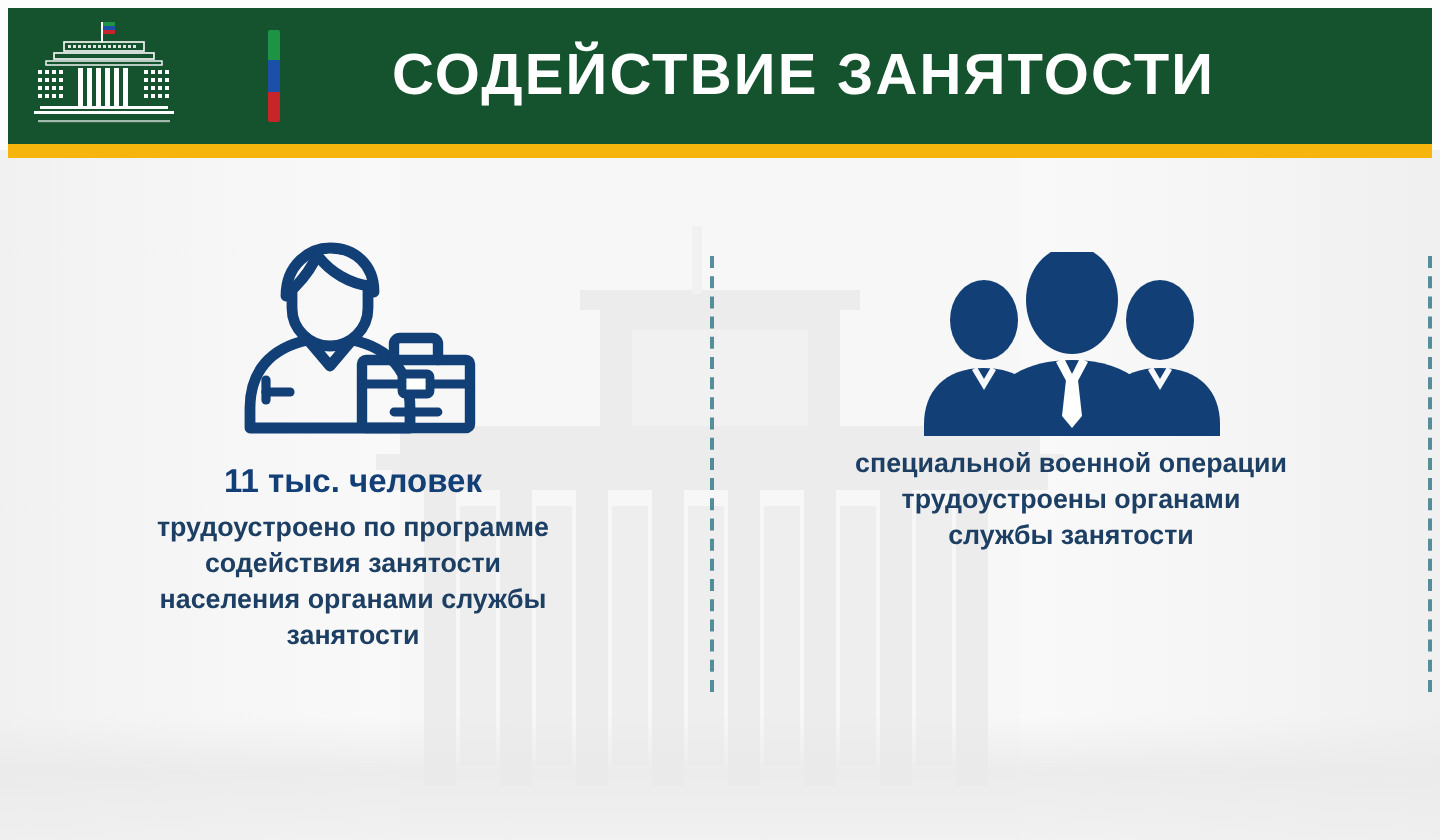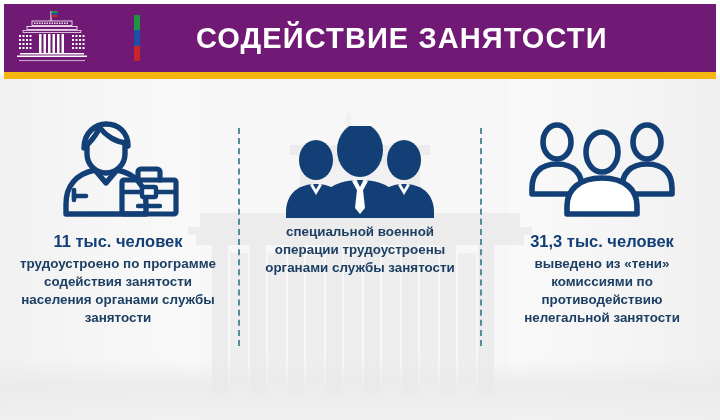--- a/index.html
+++ b/index.html
@@ -34,21 +34,21 @@
   }
   .bg-floor {
     position:absolute; left:0; bottom:0; width:720px; height:62px;
     background:linear-gradient(180deg,rgba(232,232,232,0) 0%, #e9e9e9 45%, #efefef 100%);
     opacity:.8;
   }
 
   
   .header {
     position:absolute; left:4px; top:4px; width:712px; height:68px;
-    background:#701a75;
+    background:#14532d;
     display:flex; align-items:center;gap:34px;
   }
   .logo-wrap {
     width:96px; height:68px; display:flex; align-items:center; justify-content:center;
     flex:0 0 96px;
   }
   .logo-svg { width:88px; height:60px; display:block; }
 
   .flagbar {
     flex:0 0 6px; width:6px; height:46px; margin-right:22px;
@@ -314,35 +314,15 @@
             <path d="M26 59 L32 69 L38 59 L35.5 57.5 L32 63.5 L28.5 57.5 Z"></path>
             <path d="M114 59 L120 69 L126 59 L123.5 57.5 L120 63.5 L116.5 57.5 Z"></path>
           </g>
         </svg>
       </div>
       <div class="body-text">специальной военной операции трудоустроены органами службы занятости</div>
     </div>
 
     <div class="divider"></div>
 
-    <div class="col col-3">
-      <div class="icon-box">
-        <svg width="150" height="96" viewBox="0 0 150 96">
-          <g fill="none" stroke="#123f75" stroke-width="5.6" stroke-linejoin="round" stroke-linecap="round">
-
-            <ellipse cx="30" cy="20" rx="14" ry="17"></ellipse>
-            <path d="M30 42 C13 42 5 52 5 66 v6 h50 v-6 c0 -14 -8 -24 -25 -24 Z"></path>
-
-            <ellipse cx="120" cy="20" rx="14" ry="17"></ellipse>
-            <path d="M120 42 c17 0 25 10 25 24 v6 H95 v-6 c0 -14 8 -24 25 -24 Z"></path>
-
-            <ellipse cx="75" cy="30" rx="16" ry="20"></ellipse>
-
-            <path d="M75 56 C52 56 40 68 40 84 v8 h70 v-8 c0 -16 -12 -28 -35 -28 Z" fill="#ffffff"></path>
-          </g>
-        </svg>
-      </div>
-      <div class="headline">31,3 тыс. человек</div>
-      <div class="body-text">выведено из «тени» комиссиями по противодействию нелегальной занятости</div>
-    </div>
 
   </div>
 </div>
 
 </body></html>

